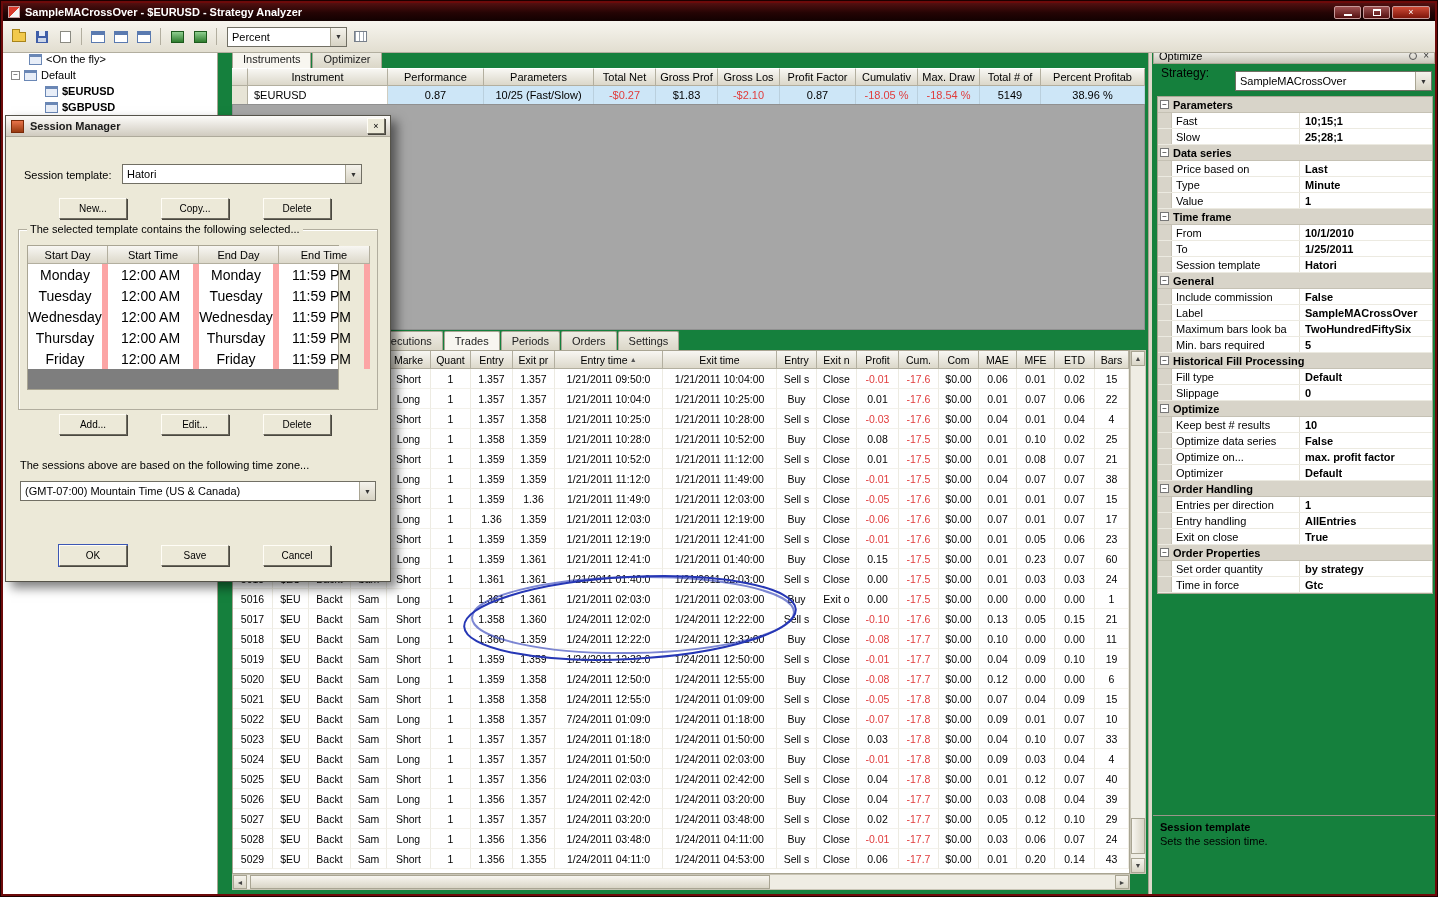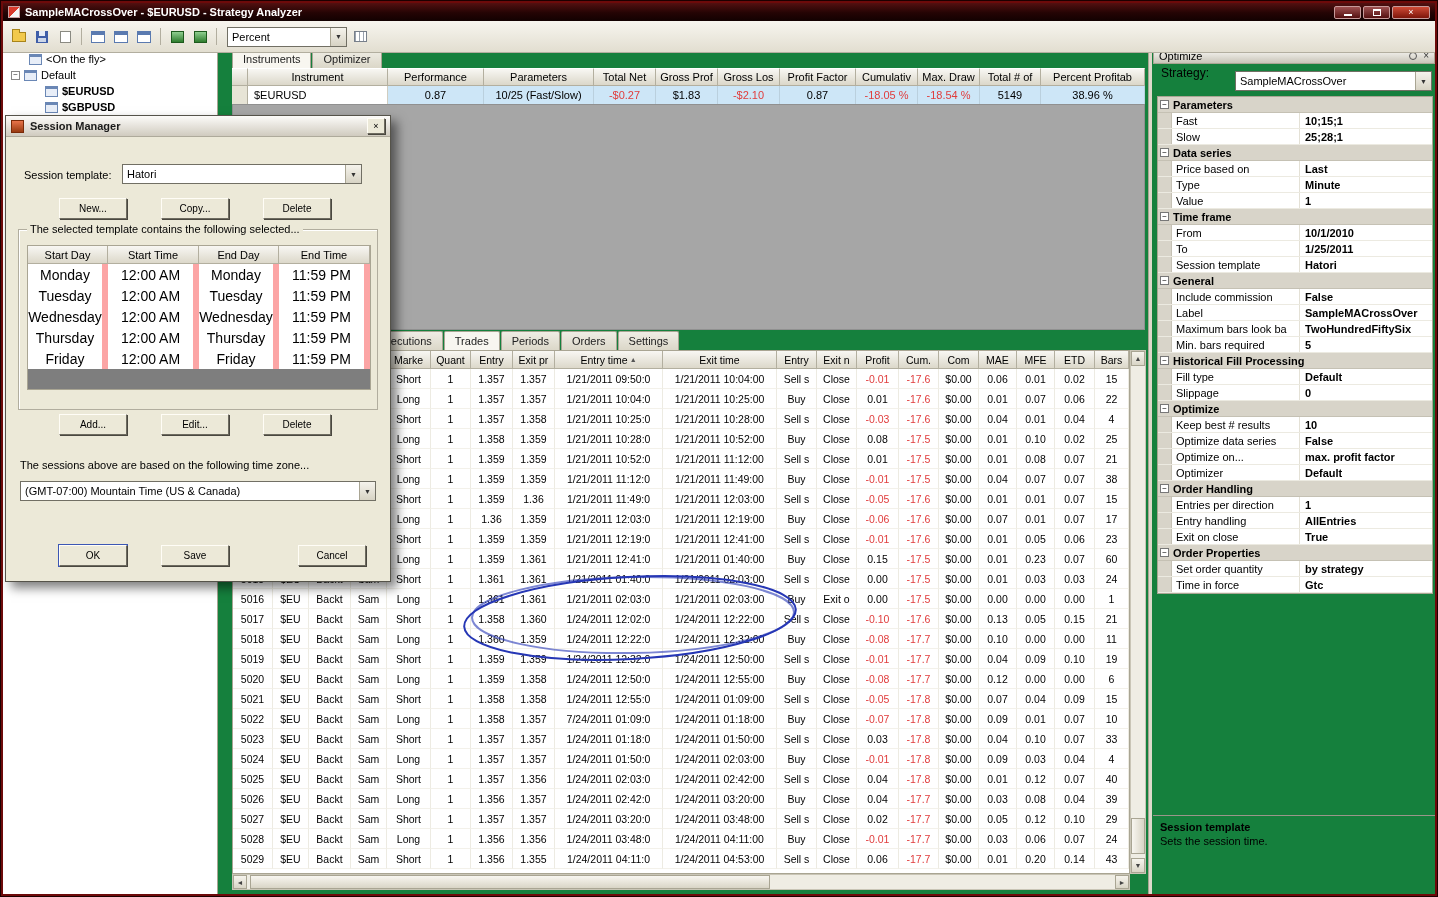--- a/index.html
+++ b/index.html
@@ -100,29 +100,29 @@
   .dlgico{width:13px;height:13px;background:linear-gradient(#e8744a,#983a10);border:1px solid #7a2a08;}
   .dlgtitle .t{flex:1;font-weight:bold;font-size:11px;color:#1a1a1a;}
   .dlgclose{width:18px;height:16px;font-size:9px;}
   .dl{position:absolute;font-size:11px;white-space:nowrap;}
   .lbl-template{left:18px;top:53px;}
   .cmb-template{position:absolute;left:116px;top:48px;width:240px;}
   .dbtn{position:absolute;width:68px;height:21px;}
   .b-new{left:53px;top:82px;} .b-copy{left:155px;top:82px;} .b-del1{left:257px;top:82px;}
   .groupbox{position:absolute;left:12px;top:113px;width:360px;height:181px;border:1px solid #b1ad9e;box-shadow:inset 1px 1px 0 #fff;}
   .legend{position:absolute;left:8px;top:-7px;background:#ece9d8;padding:0 3px;font-size:11px;white-space:nowrap;}
-  .stable{position:absolute;left:8px;top:15px;width:344px;border:1px solid #a9a593;background:#fff;}
+  .stable{position:absolute;left:8px;top:15px;width:312px;border:1px solid #a9a593;background:#fff;}
   .sthead,.srow{display:grid;grid-template-columns:80px 91px 80px 91px;}
   .sth{height:18px;background:linear-gradient(#f8f7f3,#dcd8ca);border-right:1px solid #b3af9f;border-bottom:1px solid #b3af9f;display:flex;align-items:center;justify-content:center;font-size:11px;}
   .std{height:21px;display:flex;align-items:center;justify-content:center;font-size:14px;border-right:6px solid #fca5a5;}
   .sdark{height:20px;background:#7e7e7e;}
   .b-add{left:53px;top:298px;} .b-edit{left:155px;top:298px;} .b-del2{left:257px;top:298px;}
   .tz-text{left:14px;top:343px;}
   .cmb-tz{position:absolute;left:14px;top:365px;width:356px;}
-  .b-ok{left:53px;top:429px;} .b-save{left:155px;top:429px;} .b-cancel{left:257px;top:429px;margin-left:35px;}
+  .b-ok{left:53px;top:429px;} .b-save{left:155px;top:429px;} .b-cancel{left:257px;top:429px;}
   .default{box-shadow:1px 1px 0 #4a4840,0 0 0 1px #3c57b4;}
 
   
   .ellipse{position:absolute;left:458px;top:571px;z-index:40;pointer-events:none;}
   .ellipse ellipse{fill:none;stroke:#2637b5;stroke-width:2;}
 </style>
 </head>
 <body>
 
 <div class="win">

